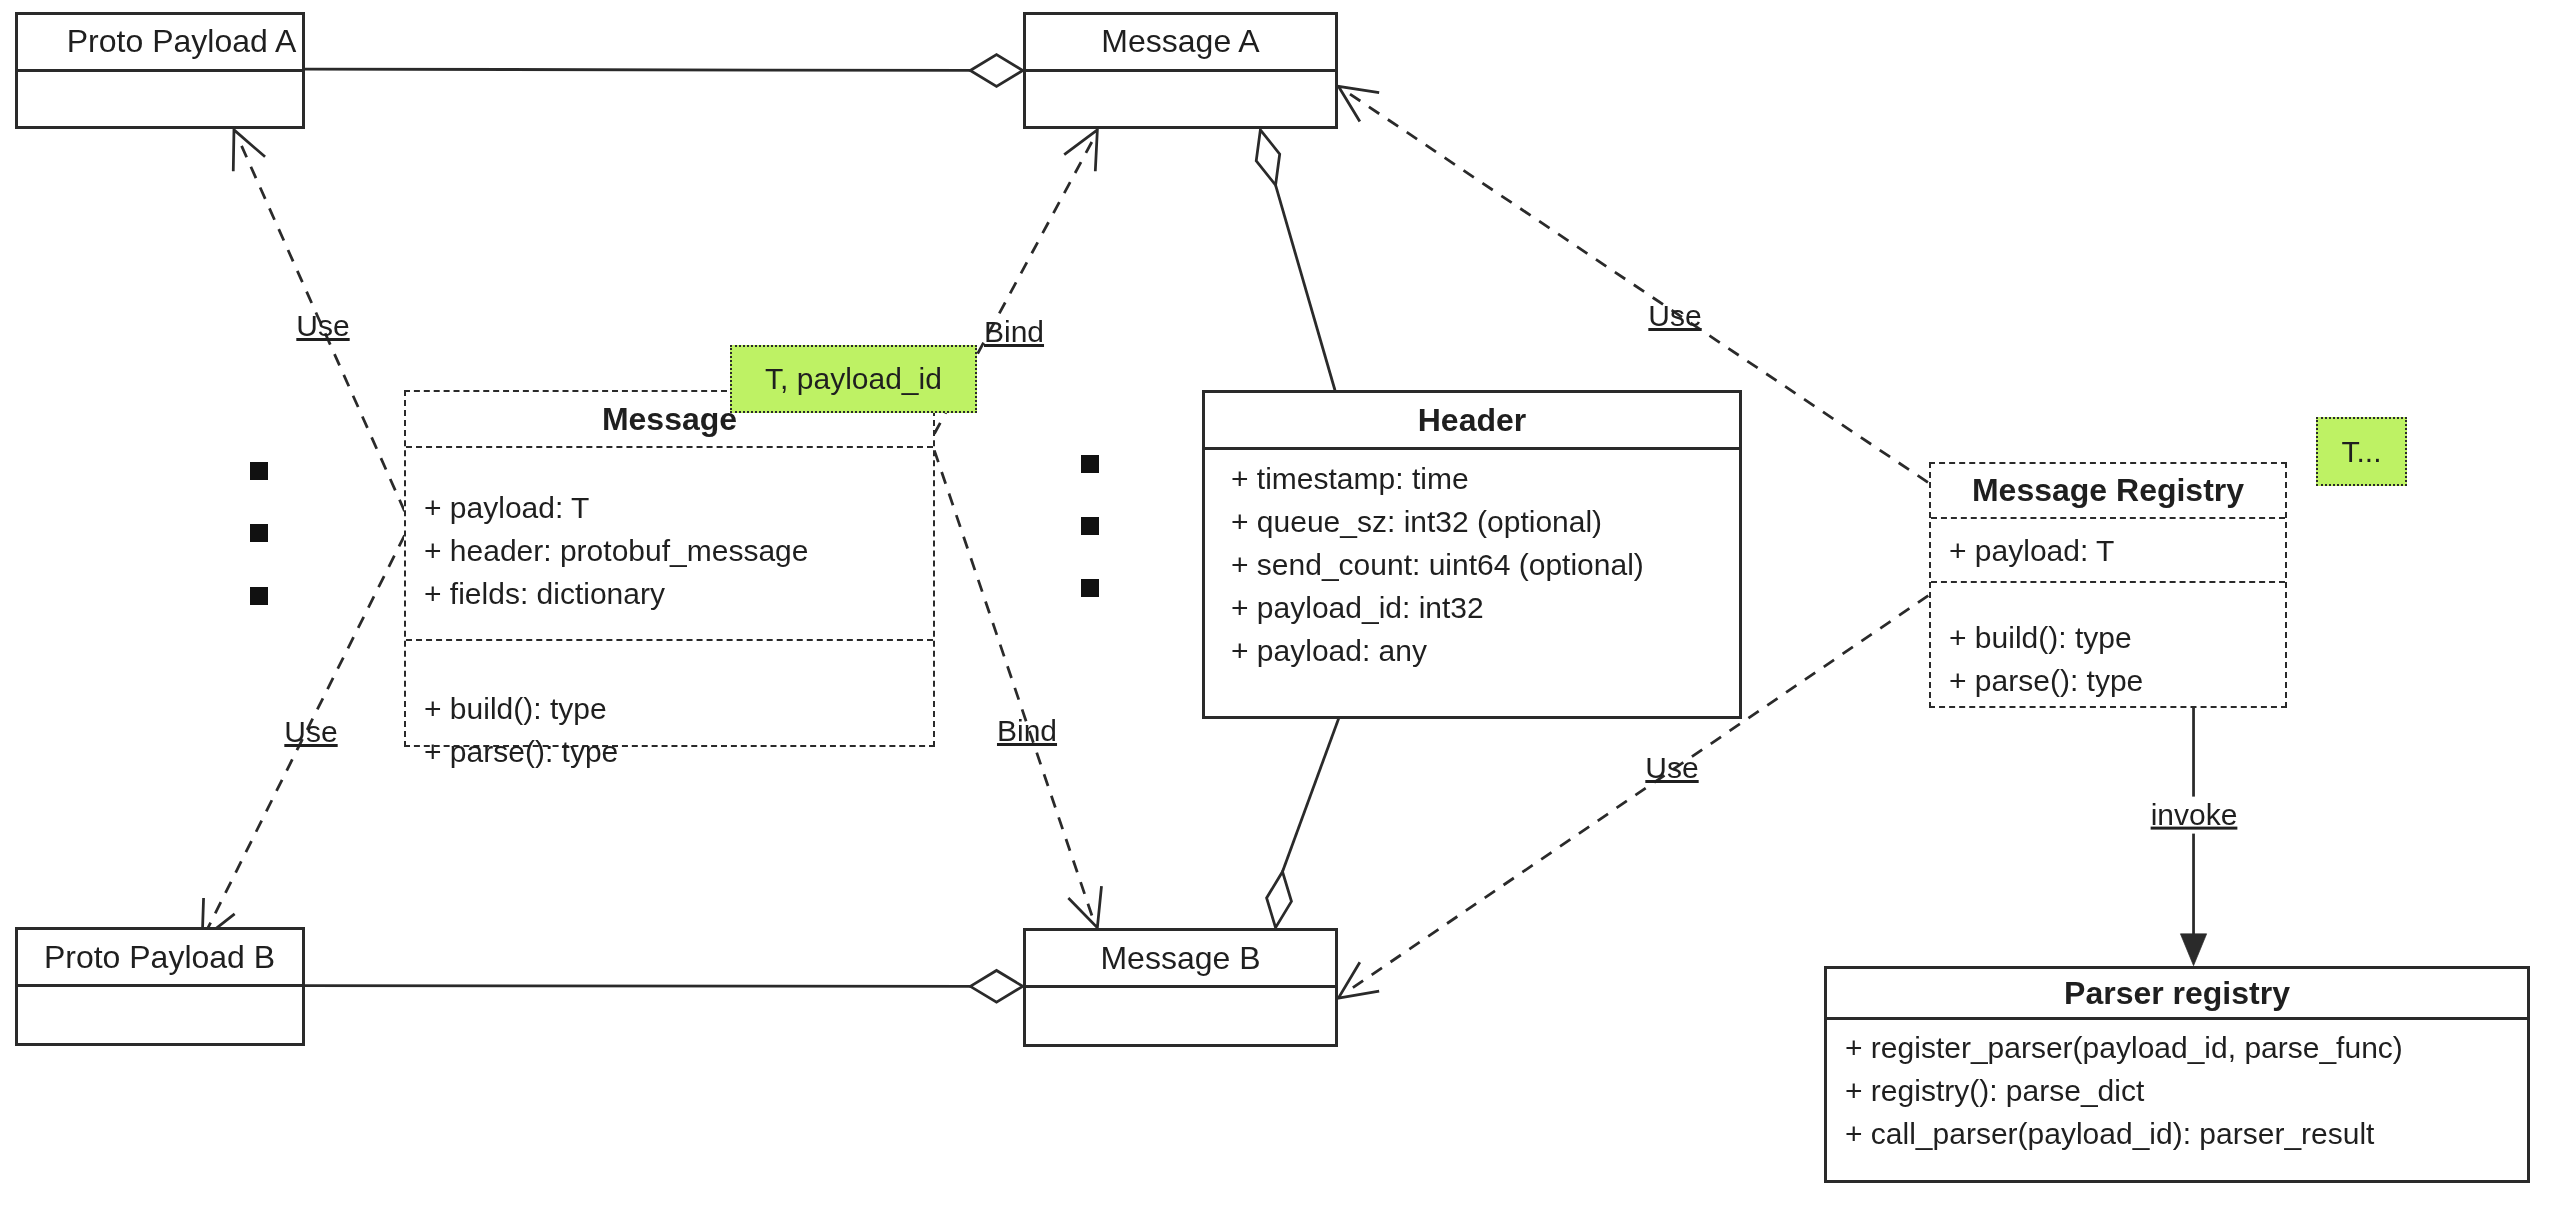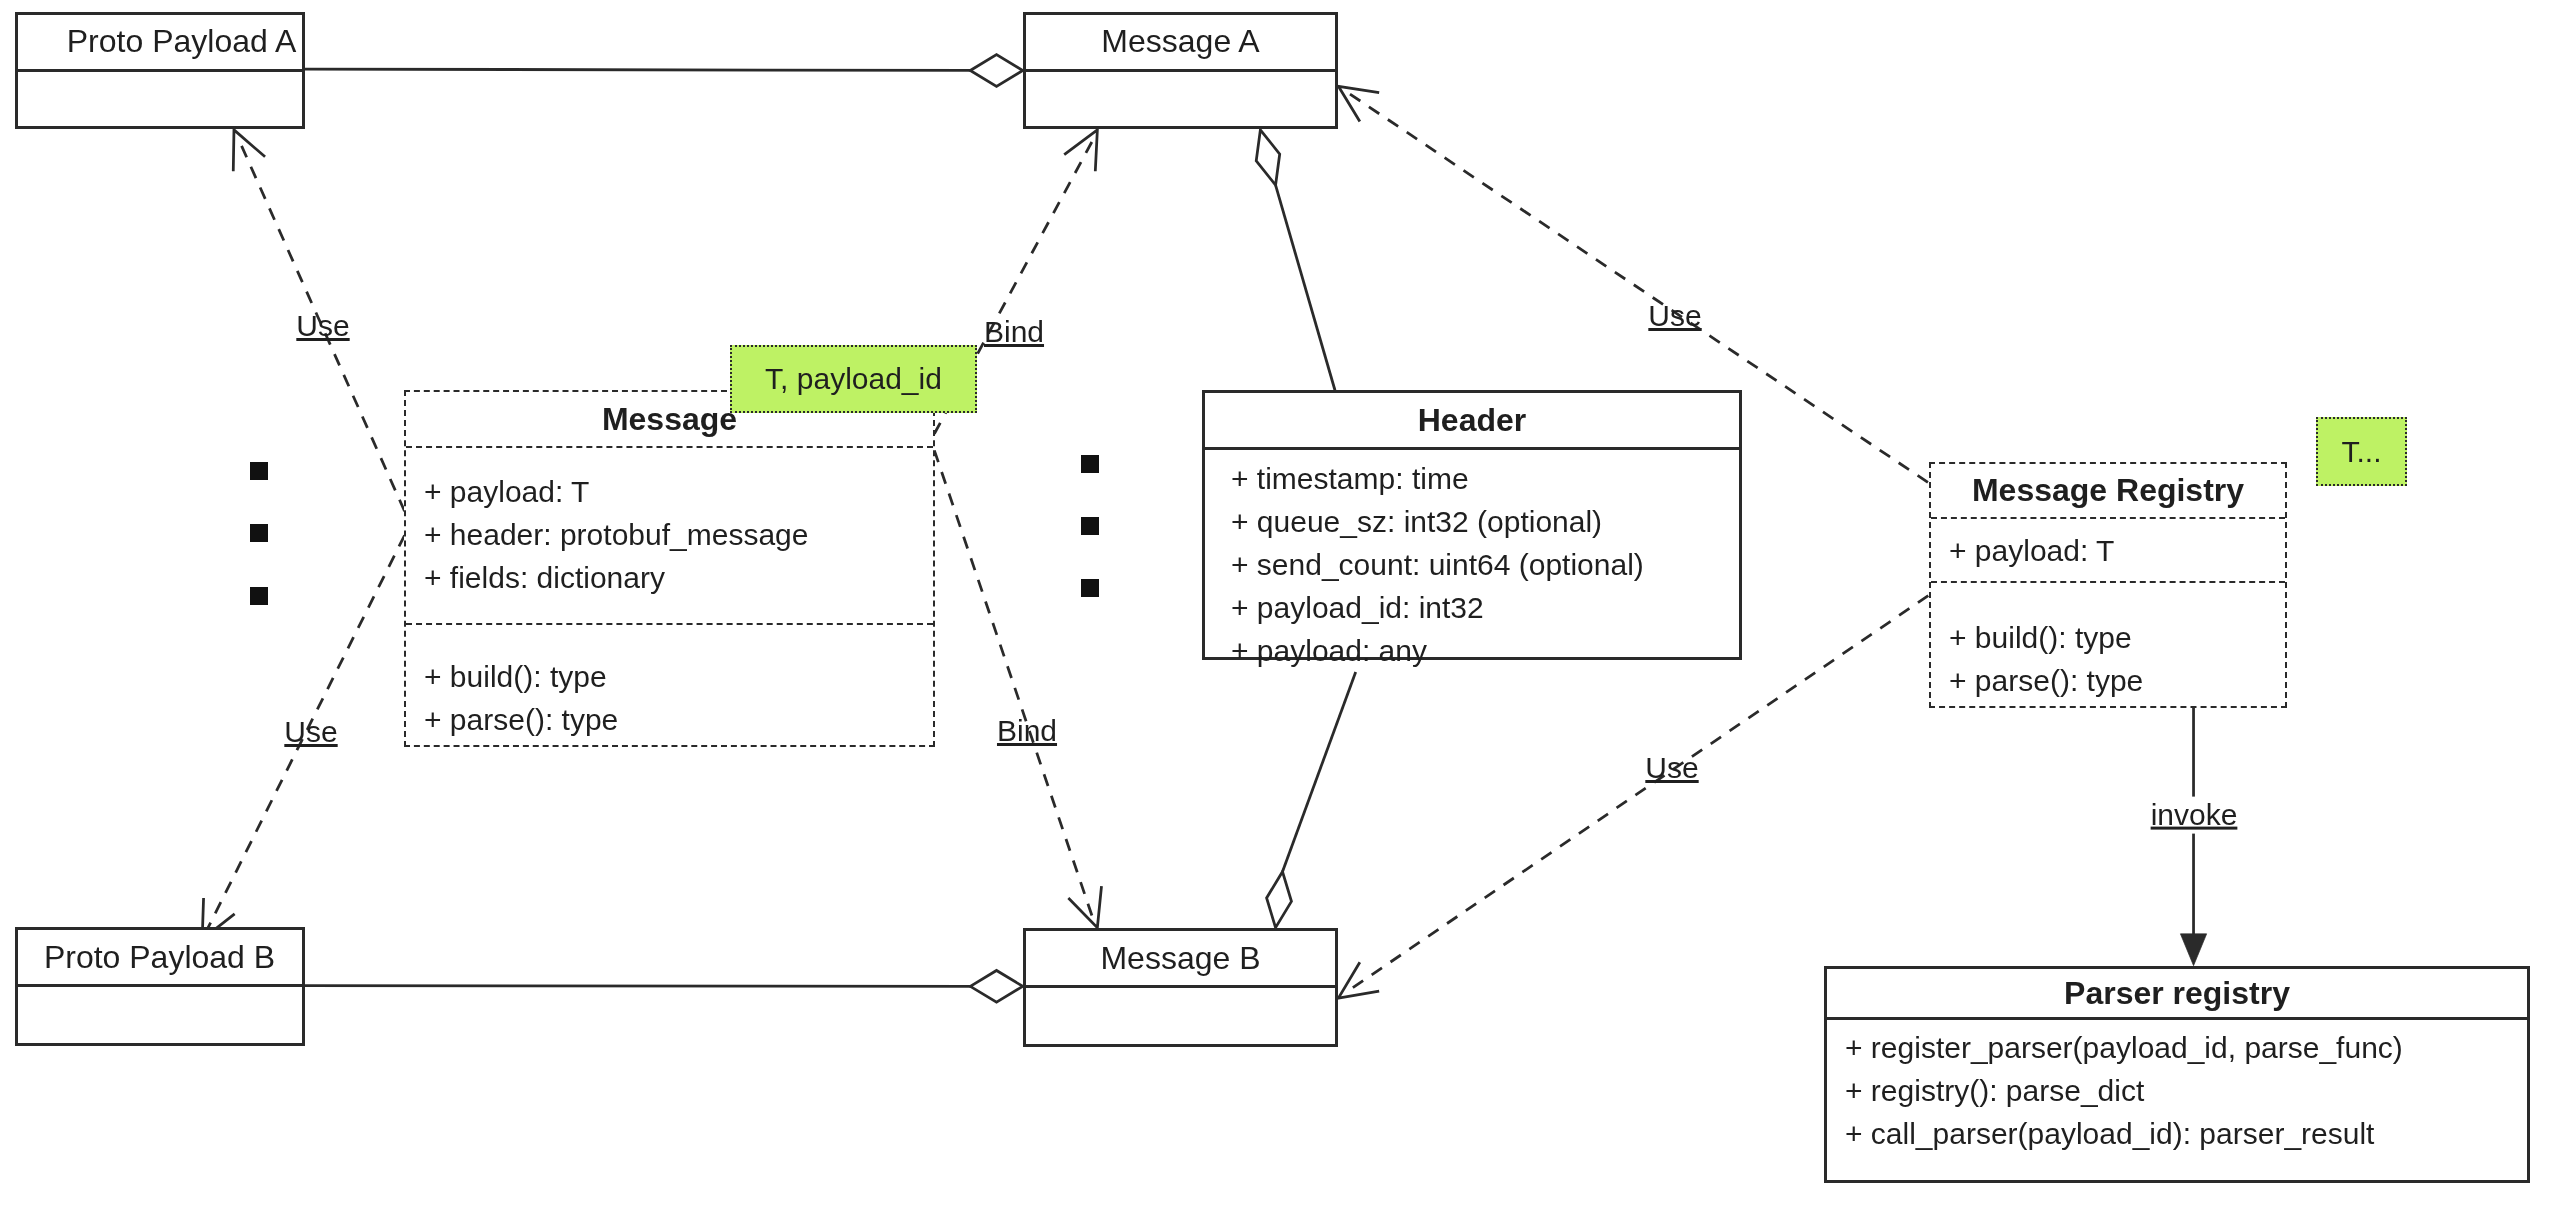--- a/index.html
+++ b/index.html
@@ -69,35 +69,35 @@
   <div class="uml-box solid-box" style="left:1023px;top:11.7px;width:315px;height:117px;">
     <div class="uml-title div-solid" style="height:54px;">Message A</div>
     <div class="uml-empty"></div>
   </div>
 
   <div class="uml-box solid-box" style="left:1023px;top:928px;width:315px;height:119px;">
     <div class="uml-title div-solid" style="height:54px;">Message B</div>
     <div class="uml-empty"></div>
   </div>
 
-  <div class="uml-box dashed-box" style="left:404px;top:390px;width:531px;height:357px;">
+  <div class="uml-box dashed-box" style="left:404px;top:390px;width:531px;height:357px;gap:16px;">
     <div class="uml-title bold-title div-dashed" style="height:54px;">Message</div>
     <div class="uml-rows div-dashed" style="height:177px;padding-top:22px;">
       <div class="uml-row">+ payload: T</div>
       <div class="uml-row">+ header: protobuf_message</div>
       <div class="uml-row">+ fields: dictionary</div>
     </div>
     <div class="uml-rows" style="padding-top:30px;">
       <div class="uml-row">+ build(): type</div>
       <div class="uml-row">+ parse(): type</div>
     </div>
   </div>
   <div class="tpl-box" style="left:730px;top:345px;width:247px;height:68px;">T, payload_id</div>
 
-  <div class="uml-box solid-box" style="left:1202px;top:390px;width:540px;height:270px;">
+  <div class="uml-box solid-box" style="left:1202px;top:390px;width:540px;height:329px;">
     <div class="uml-title bold-title div-solid" style="height:54px;">Header</div>
     <div class="uml-rows" style="padding-top:7px;padding-left:26px;">
       <div class="uml-row">+ timestamp: time</div>
       <div class="uml-row">+ queue_sz: int32 (optional)</div>
       <div class="uml-row">+ send_count: uint64 (optional)</div>
       <div class="uml-row">+ payload_id: int32</div>
       <div class="uml-row">+ payload: any</div>
     </div>
   </div>
 

